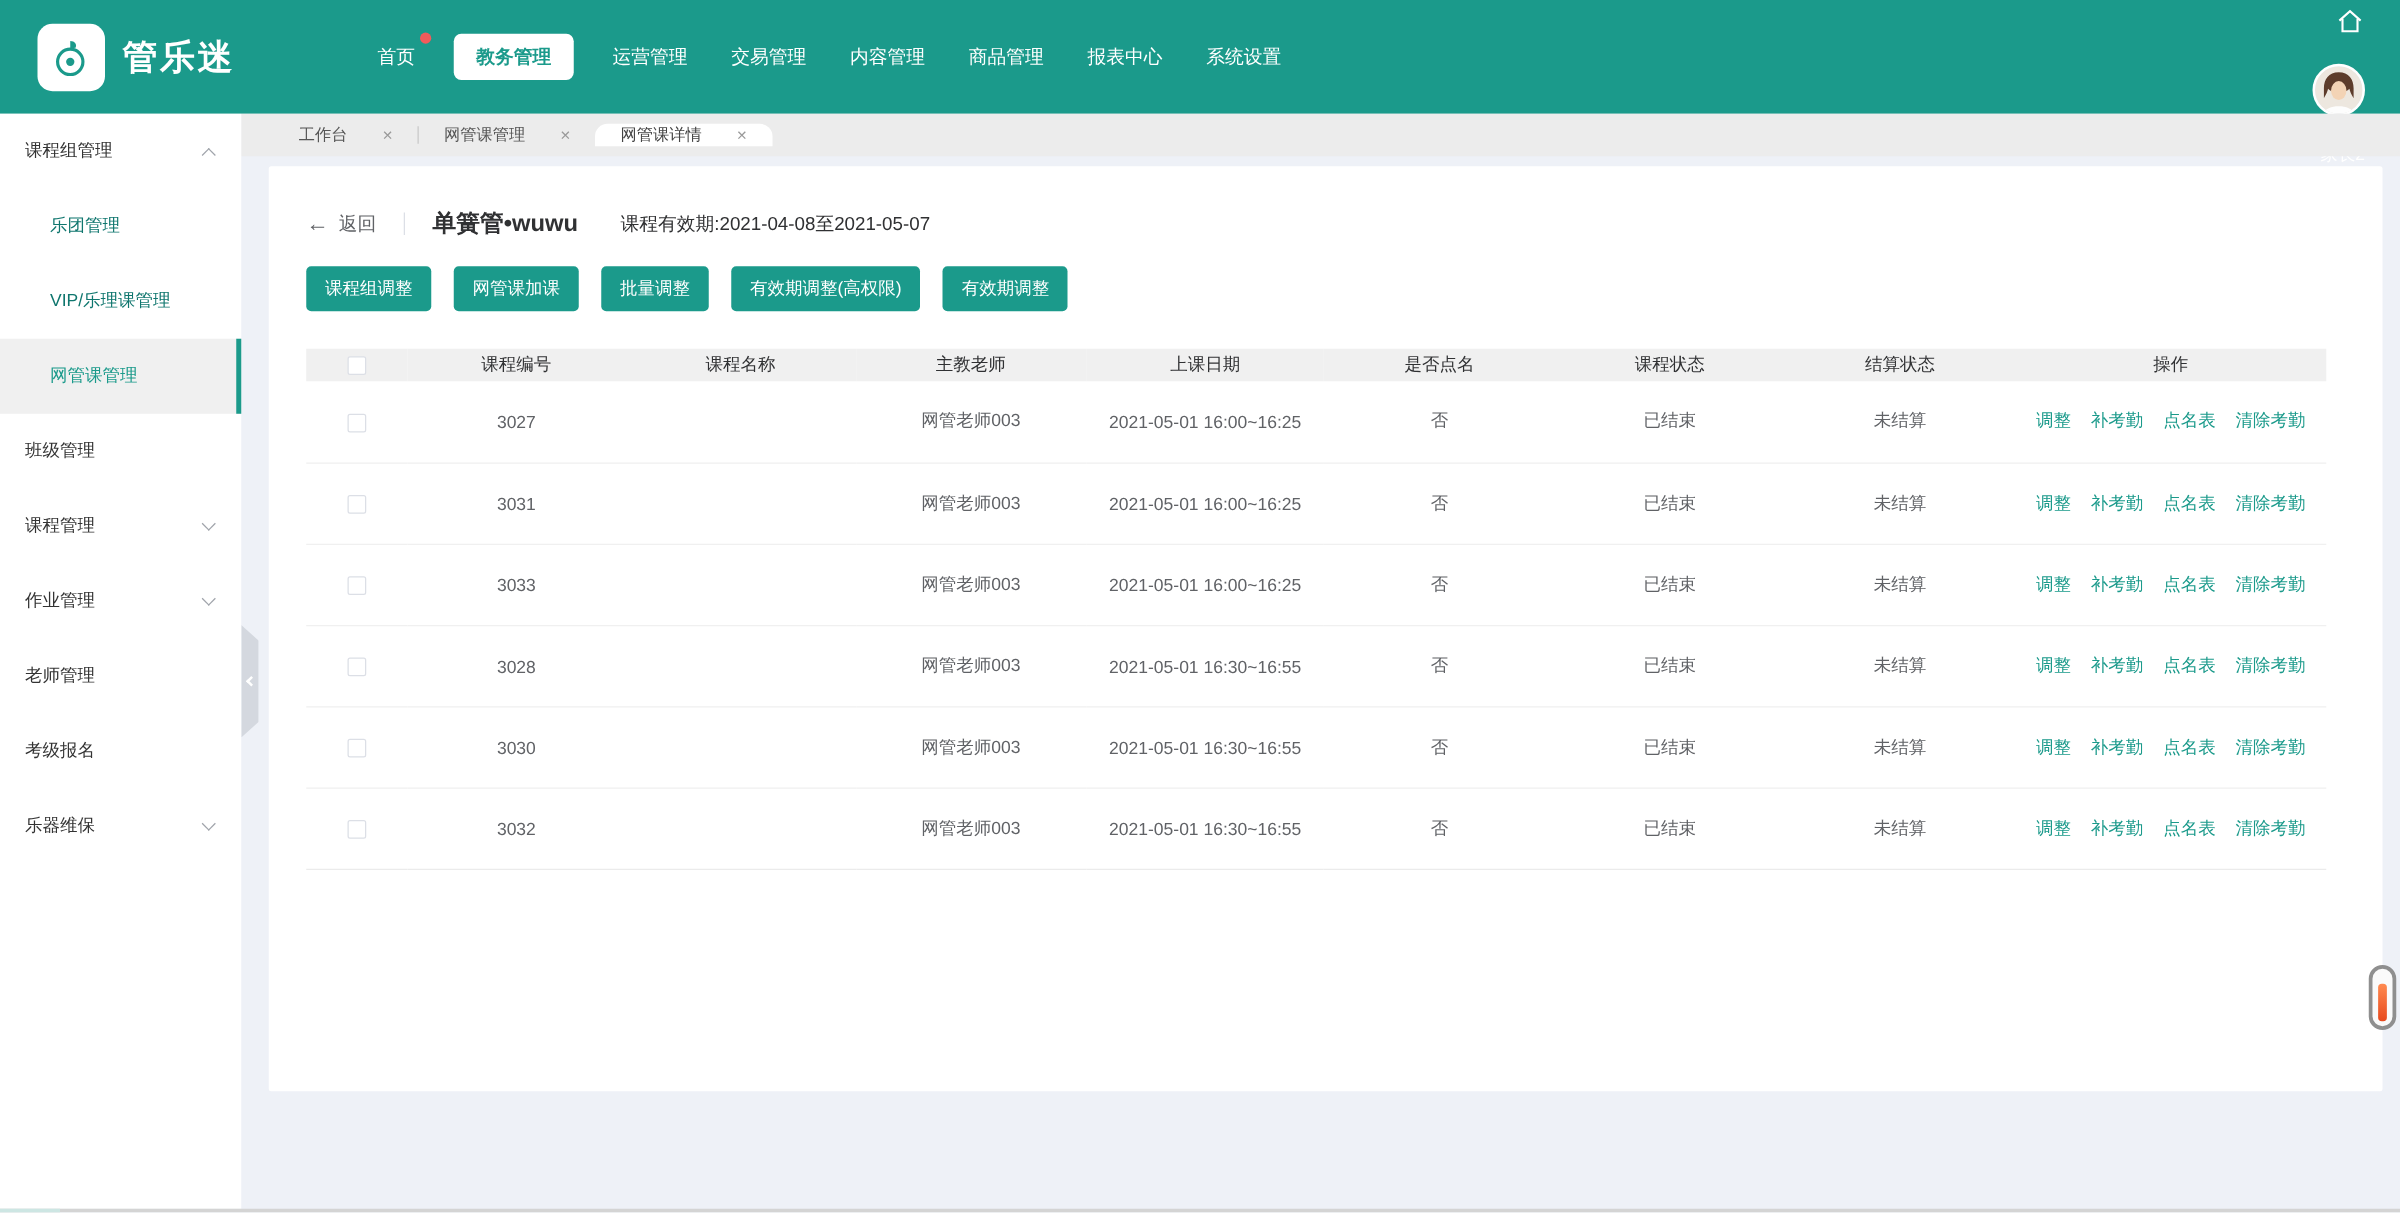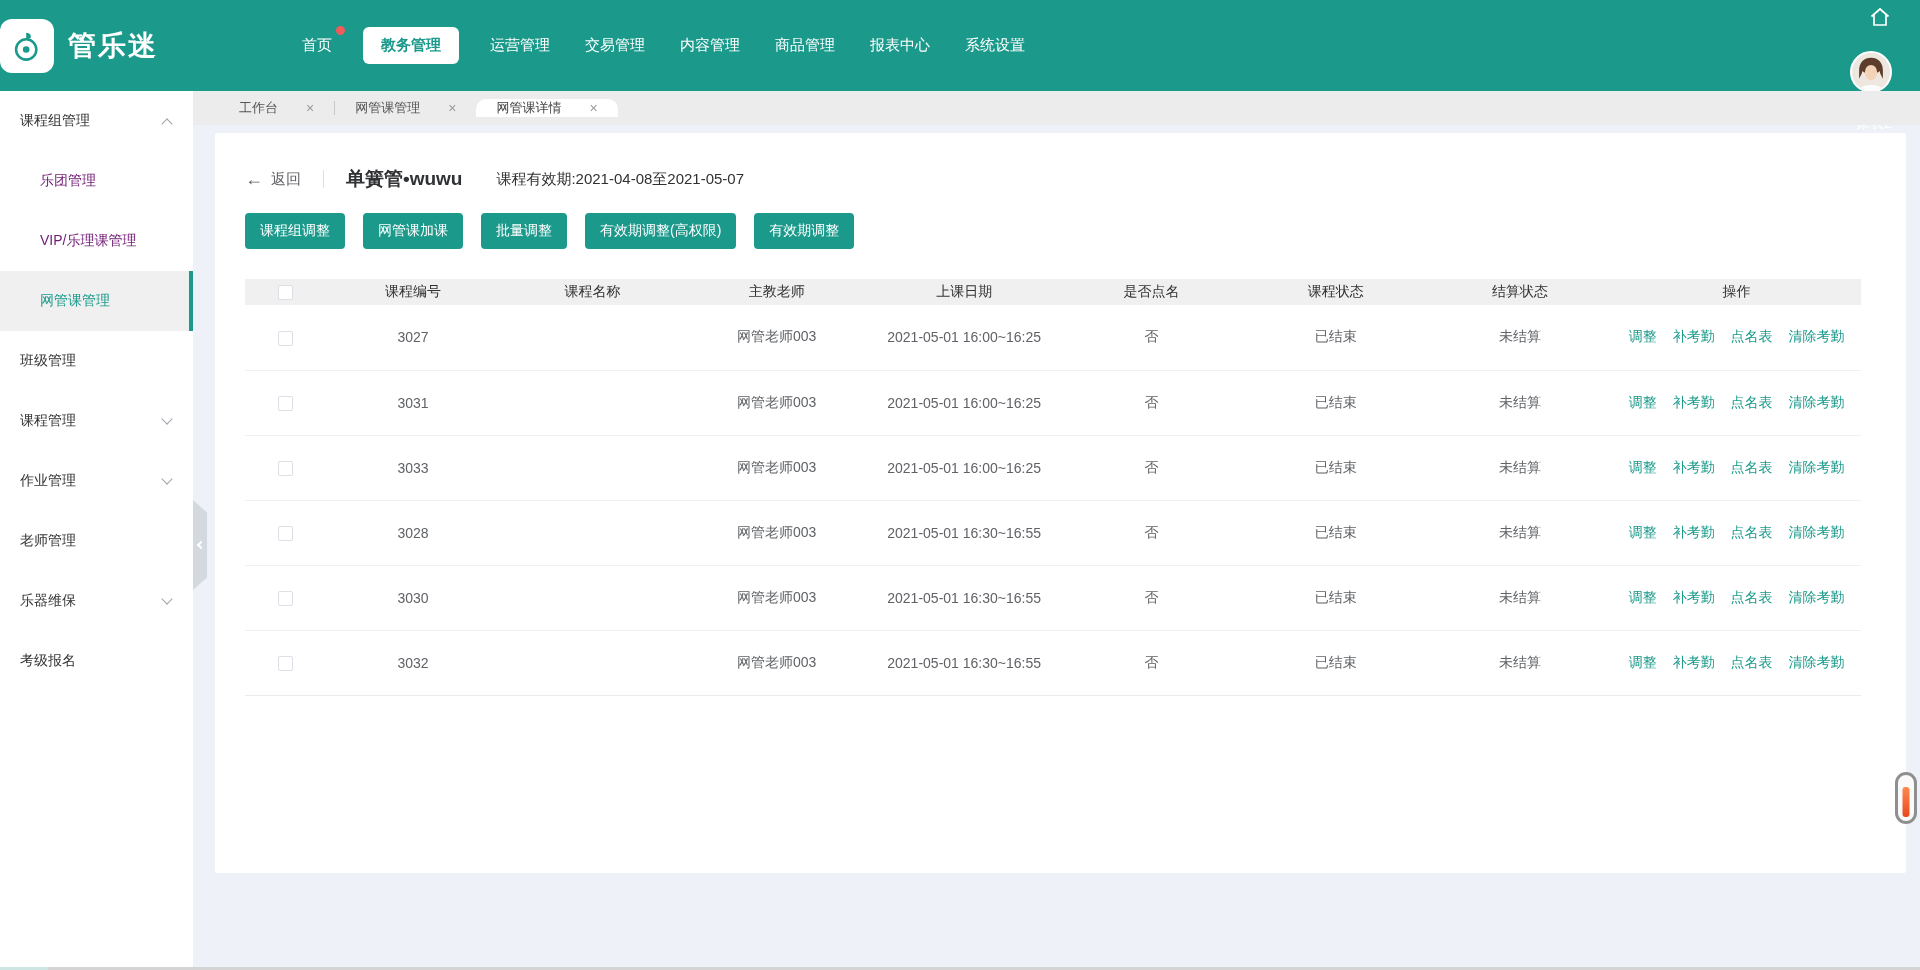--- a/index.html
+++ b/index.html
@@ -4,41 +4,41 @@
 <style>
   * { margin:0; padding:0; box-sizing:border-box; }
   html,body { width:1920px; height:970px; overflow:hidden; }
   body {
     font-family:"Liberation Sans","DejaVu Sans",sans-serif;
     background:#eef1f7; color:#303133; position:relative;
   }
   
   .navbar{ position:absolute; top:0; left:0; right:0; height:91px;
     background:#1b9a8b; display:flex; align-items:center; }
-  .brand{ display:flex; align-items:center; gap:14px; width:250px; }
+  .brand{ display:flex; align-items:center; gap:14px; padding-left:30px; width:250px; }
   .logo-box{ width:54px; height:54px; background:#fff; border-radius:12px;
     display:flex; align-items:center; justify-content:center; }
   .brand-name{ color:#fff; font-size:28px; font-weight:bold; letter-spacing:2px; white-space:nowrap; }
   .topnav{ display:flex; align-items:flex-end; gap:27px; margin-left:48px; flex:1; }
   .nav-item{ position:relative; color:#fff; font-size:15px; padding:9px 4px;
     cursor:pointer; white-space:nowrap; }
   .nav-item.active{ background:#fff; color:#1b9a8b; border-radius:6px; padding:9px 18px; font-weight:bold; }
   .nav-dot{ position:absolute; top:-1px; right:-9px; width:9px; height:9px;
     border-radius:50%; background:#f15b5b; }
   .nav-right{ display:flex; align-items:flex-end; gap:22px; padding-right:28px;flex-direction:column; }
   .nav-ico{ width:24px; height:24px; display:block; }
   .avatar{ width:42px; height:42px; border-radius:50%; border:2px solid #fff;
     overflow:hidden; background:#e9eef2; }
   .user-name{ color:#fff; font-size:14px; white-space:nowrap; }
   
   .sidebar{ position:absolute; top:91px; left:0; width:193px; bottom:3px;
     background:#fff; z-index:2; }
   .side-item{ position:relative; height:60px; display:flex; align-items:center;
     padding-left:20px; font-size:14px; color:#333; cursor:pointer; }
-  .side-item.sub{ padding-left:40px; color:#701a75; }
+  .side-item.sub{ padding-left:40px; color:#0f766e; }
   .side-item.active{ background:#f0f0f0; color:#1b9a8b; }
   .side-item.active::after{ content:""; position:absolute; right:0; top:0;
     width:4px; height:100%; background:#1b9a8b; }
   .chev{ position:absolute; right:22px; width:8px; height:8px;
     border-right:1.5px solid #a0a4ab; border-bottom:1.5px solid #a0a4ab; }
   .chev.up{ transform:rotate(-135deg); top:29px; }
   .chev.down{ transform:rotate(45deg); top:24px; }
   .collapse-handle{ position:absolute; left:193px; top:500px; width:14px; height:90px;
     background:#d4d8df; border-radius:0 7px 7px 0; z-index:3;
     display:flex; align-items:center; justify-content:center; cursor:pointer;
@@ -176,25 +176,25 @@
     <i class="chev down"></i>
   </div>
   <div class="side-item">
     <span>作业管理</span>
     <i class="chev down"></i>
   </div>
   <div class="side-item">
     <span>老师管理</span>
   </div>
   <div class="side-item">
+    <span>考级报名</span>
+  </div>
+  <div class="side-item">
     <span>乐器维保</span>
     <i class="chev down"></i>
-  </div>
-  <div class="side-item">
-    <span>考级报名</span>
   </div>
 </aside>
 <div class="collapse-handle">
     <span class="c"></span>
   </div>
 
 <main class="content">
   <div class="tabbar">
     <div class="tab">
       <span>工作台</span>

